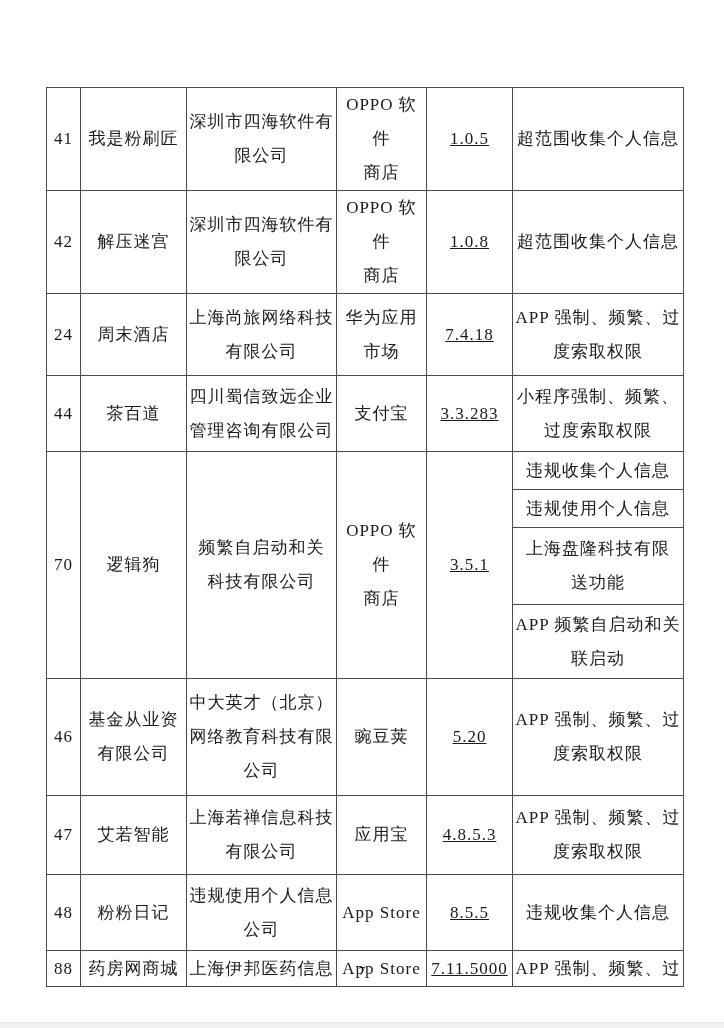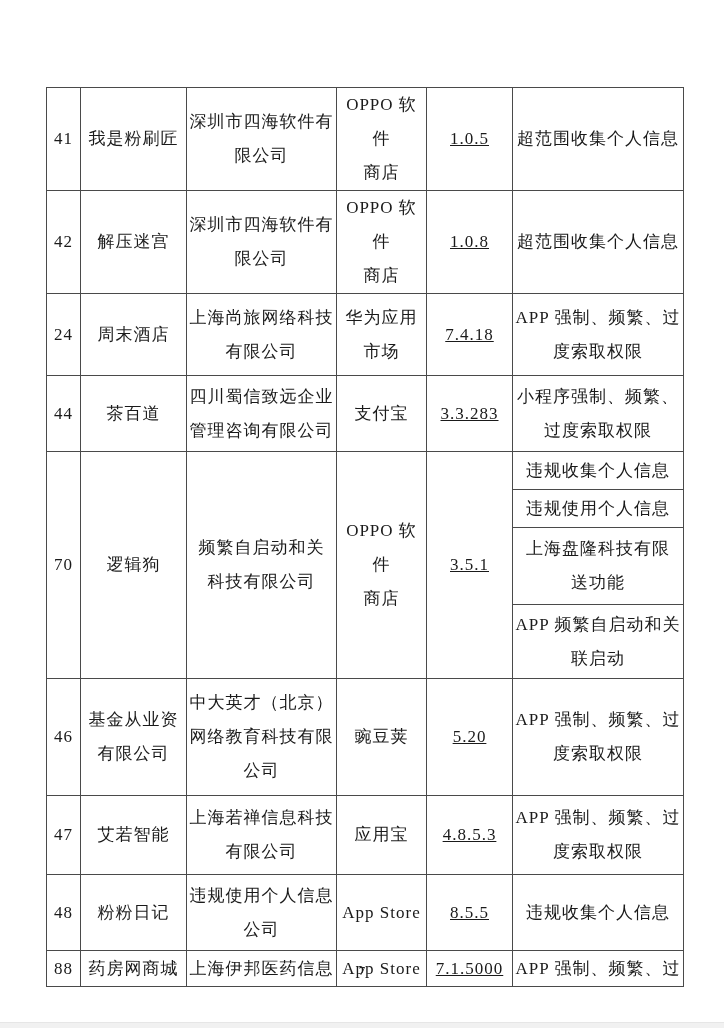--- a/index.html
+++ b/index.html
@@ -188,21 +188,21 @@
         <td>App Store</td>
         <td class="version-cell">8.5.5</td>
         <td>违规收集个人信息</td>
       </tr>
 
       <tr class="h36">
         <td>88</td>
         <td>药房网商城</td>
         <td>上海伊邦医药信息</td>
         <td>App Store</td>
-        <td class="version-cell">7.1.5000</td>
+        <td class="version-cell">7.11.5000</td>
         <td>APP 强制、频繁、过</td>
       </tr>
 
     </tbody>
   </table>
 
   <div class="page-number">7</div>
 
   <div class="bottom-edge"></div>
 

